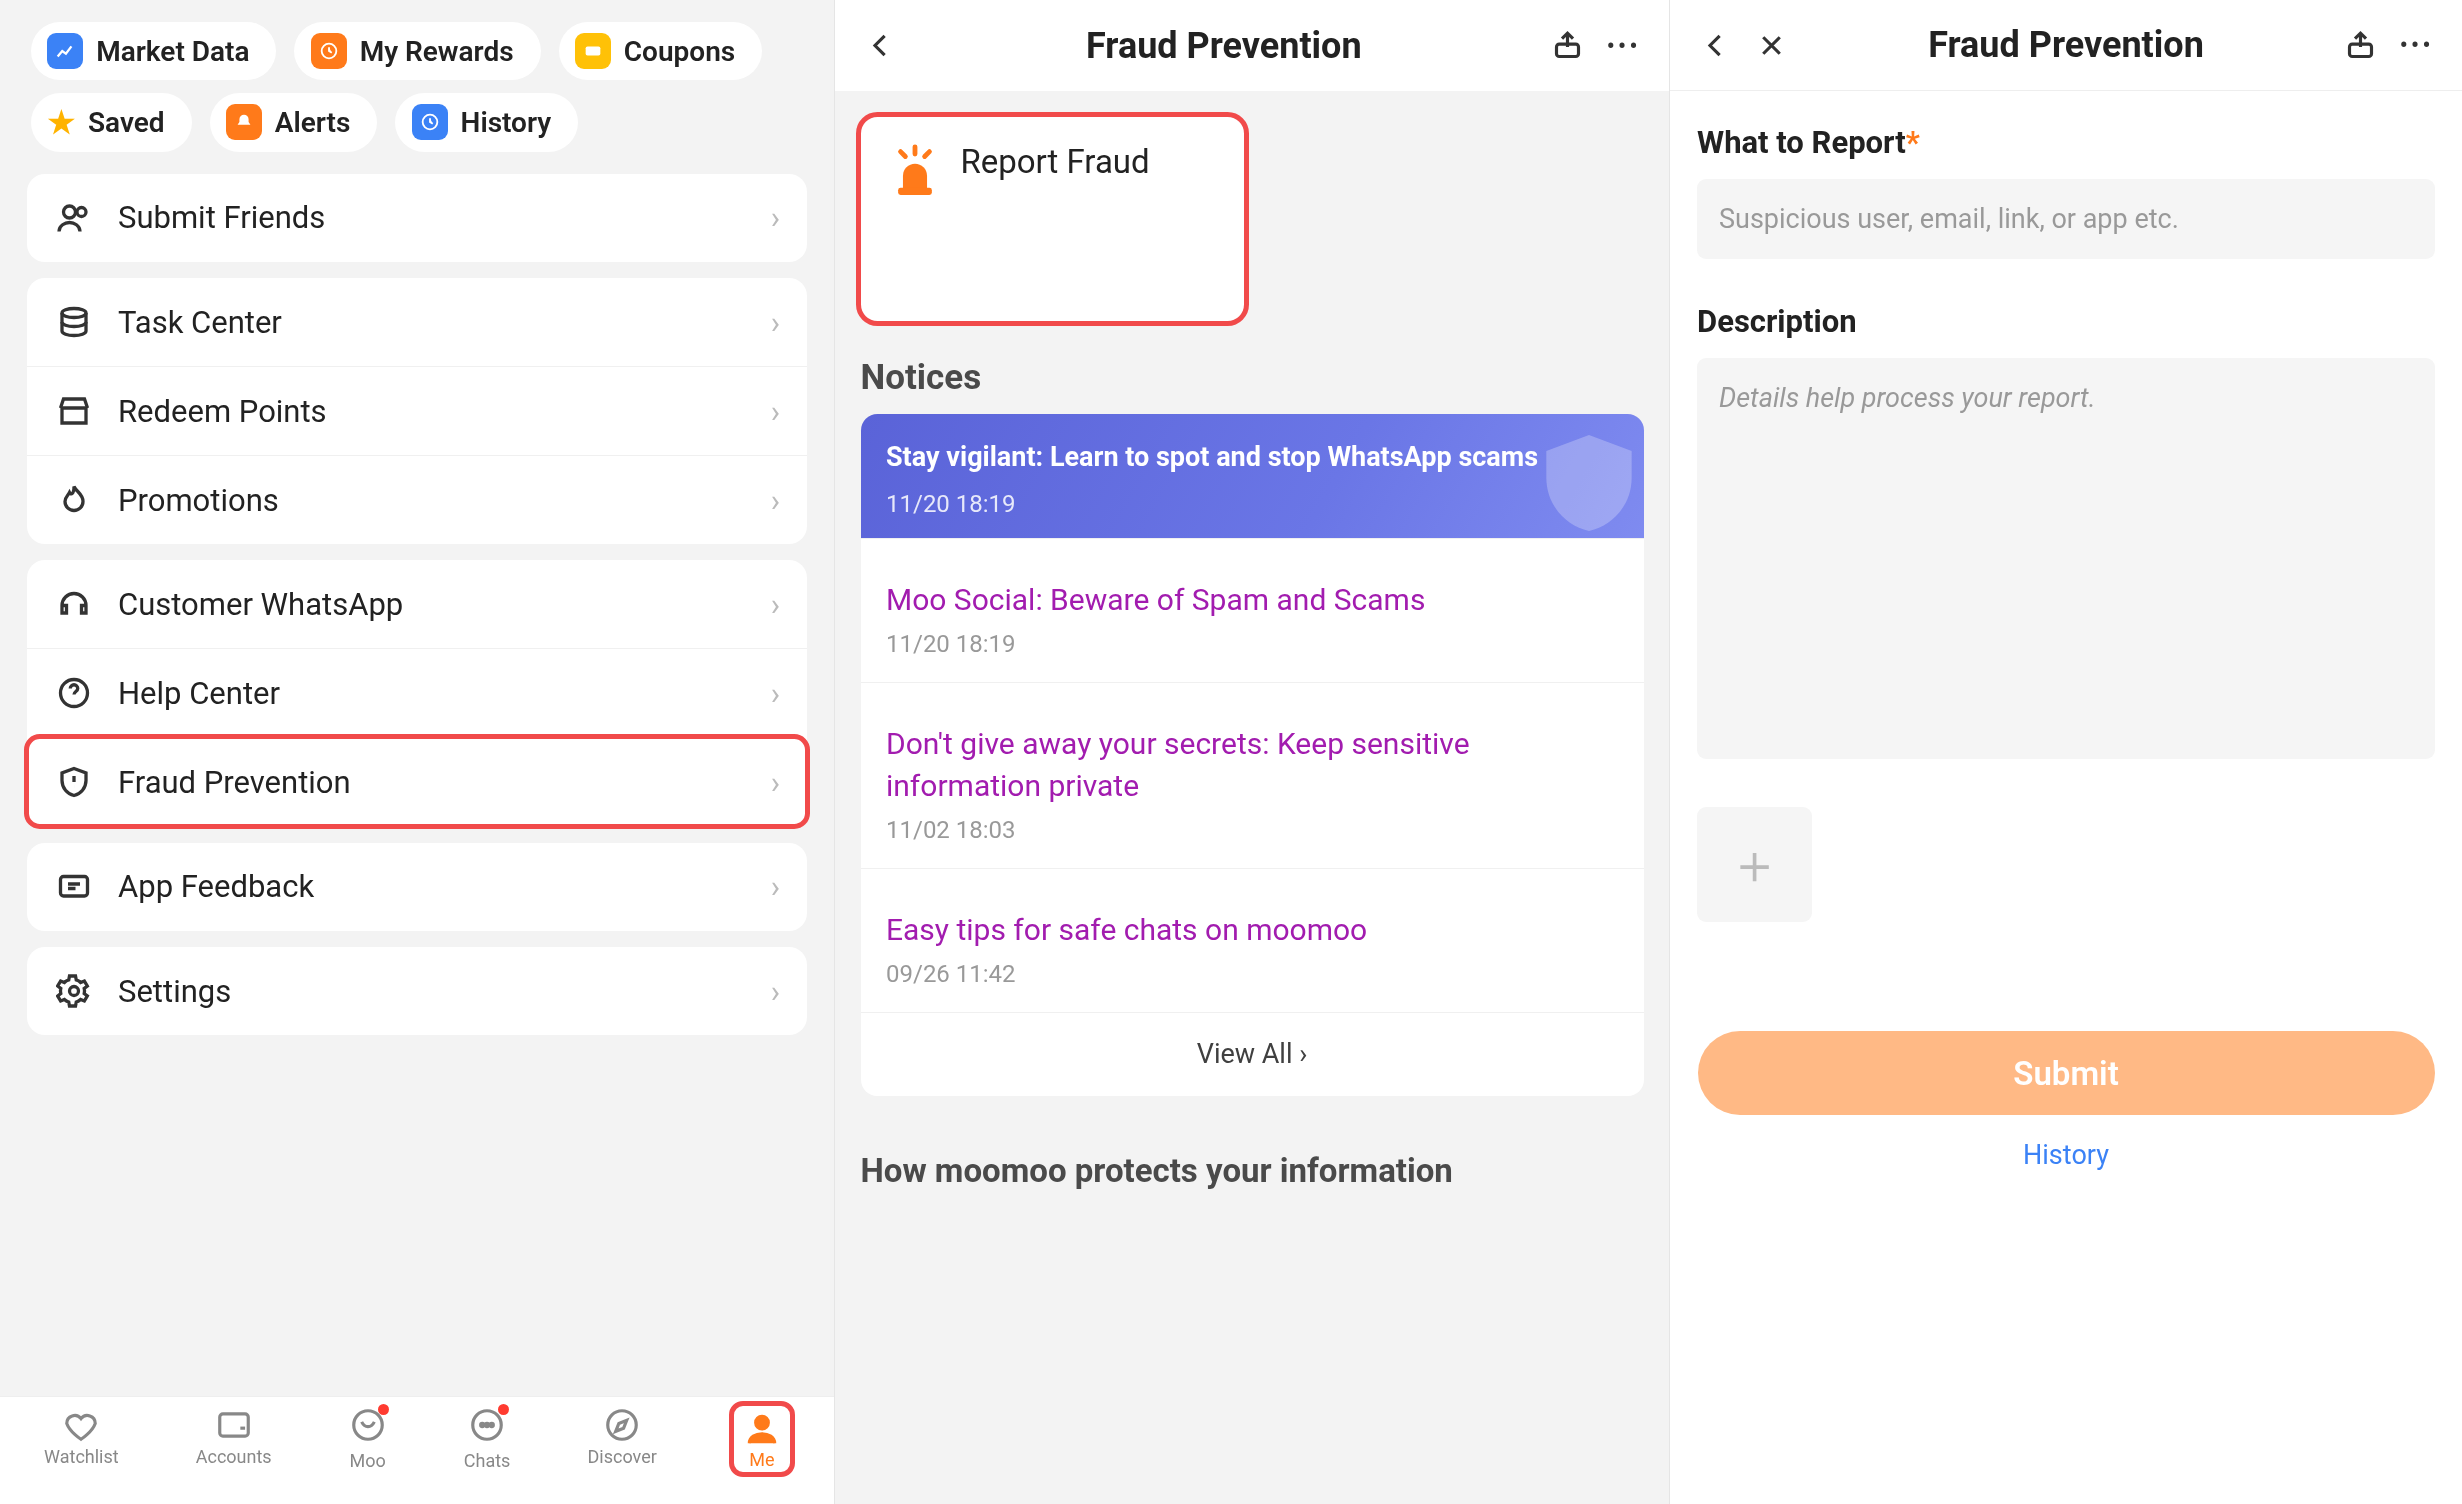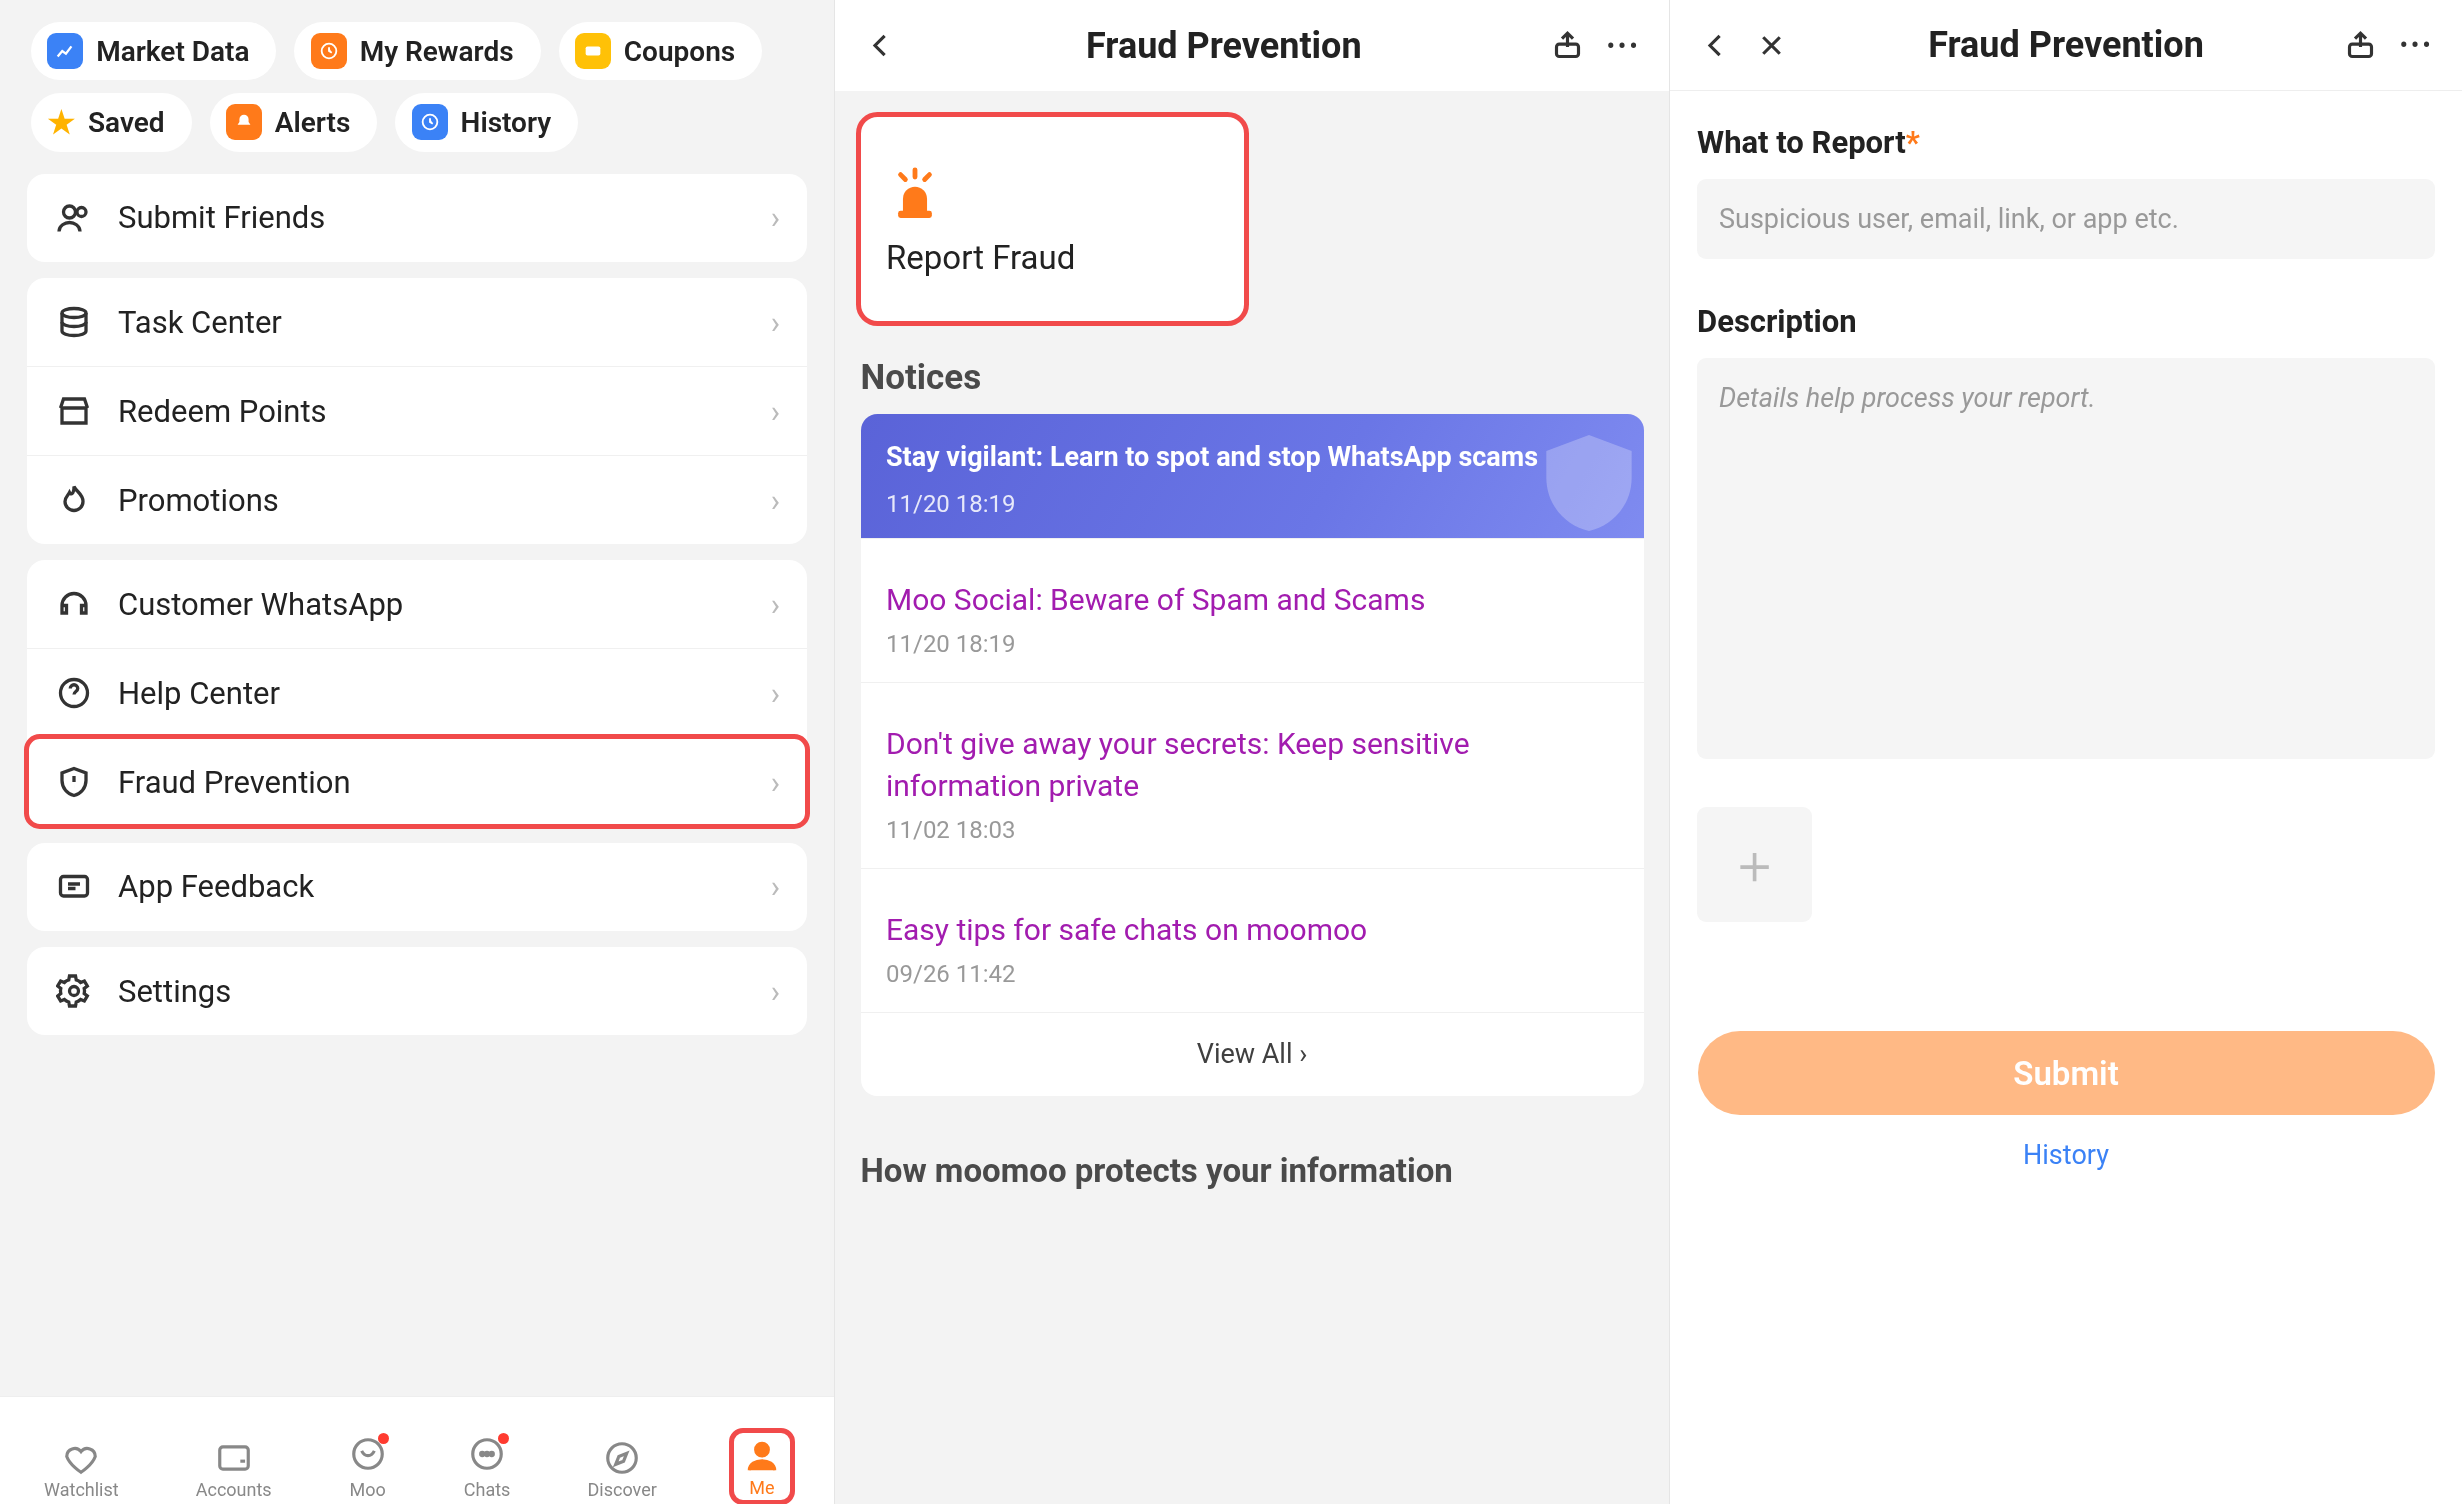--- a/index.html
+++ b/index.html
@@ -37,39 +37,39 @@
     display:flex; align-items:center; padding:24px 27px; gap:24px;
   }
   .row + .row{ border-top:0.9px solid #f0f0f0;}
   .row .icon{ width:40px; height:40px; flex:0 0 40px; color:#333; display:flex;align-items:center;justify-content:center;}
   .row .icon svg{width:36px;height:36px;stroke:#333;fill:none;stroke-width:2.2;}
   .row .label{ flex:1; font-size:31px; color:#222; }
   .row .chev{ color:#bbb; font-size:31px; }
   .row.highlight{ outline:5.5px solid #f14a4a; outline-offset:-2.7px; border-radius:12.8px;}
   .tabbar{
     margin-top:auto; height:109px; background:#fff; border-top:0.9px solid #eee;
-    display:flex; justify-content:space-around; align-items:flex-end; padding:9px 5.5px 5.5px;
+    display:flex; justify-content:space-around; align-items:flex-start; padding:9px 5.5px 5.5px;
   }
   .tab{ display:flex; flex-direction:column; align-items:center; gap:1.8px; color:#888; font-size:18px;}
   .tab svg{width:38px;height:38px;stroke:#888;fill:none;stroke-width:2;}
   .tab.active{ color:#ff7a1a; }
   .tab.active svg{stroke:#ff7a1a; fill:#ff7a1a;}
   .tab .reddot{position:relative;}
   .tab .reddot::after{content:"";position:absolute;top:-1.8px;right:-2.7px;width:11px;height:11px;background:#ff3b30;border-radius:50%;}
   .tab.active-wrap{ outline:5.5px solid #f14a4a; border-radius:9px; padding:3.6px 9px 1.8px;}
   
   .hdr{
     height:91px; background:#fff; display:flex; align-items:center; padding:0 25.5px; gap:16.4px;
   }
   .hdr .title{flex:1;text-align:center;font-size:36px;font-weight:700;color:#222;}
   .hdr .icon-btn{width:40px;height:40px;display:flex;align-items:center;justify-content:center;color:#333;}
   .hdr .icon-btn svg{width:33px;height:33px;stroke:#333;fill:none;stroke-width:2.3;}
   .report-card{
     margin:25.5px 0 0 25.5px; width:383px; height:204px; background:#fff; border-radius:16.4px;
-    outline:5.5px solid #f14a4a; display:flex; flex-direction:column; justify-content:center; align-items:flex-start;
+    outline:5.5px solid #f14a4a; display:flex; align-items:flex-start;
     padding:25.5px 25.5px 20px 25.5px; gap:16.4px;
   }
   .report-card .siren{color:#ff7a1a;}
   .report-card .lbl{font-size:33px;color:#222;}
   .section-title{font-size:35px;font-weight:700;color:#4a4a4a;padding:36px 25.5px 16.4px;}
   .notice-featured{
     margin:0 25.5px; border-radius:16.4px 16.4px 0 0; padding:25.5px 25.5px 20px 25.5px;
     background:linear-gradient(120deg,#5a63d8 0%,#6a76e6 60%,#7f8bf0 100%);
     color:#fff; position:relative; overflow:hidden;
   }

